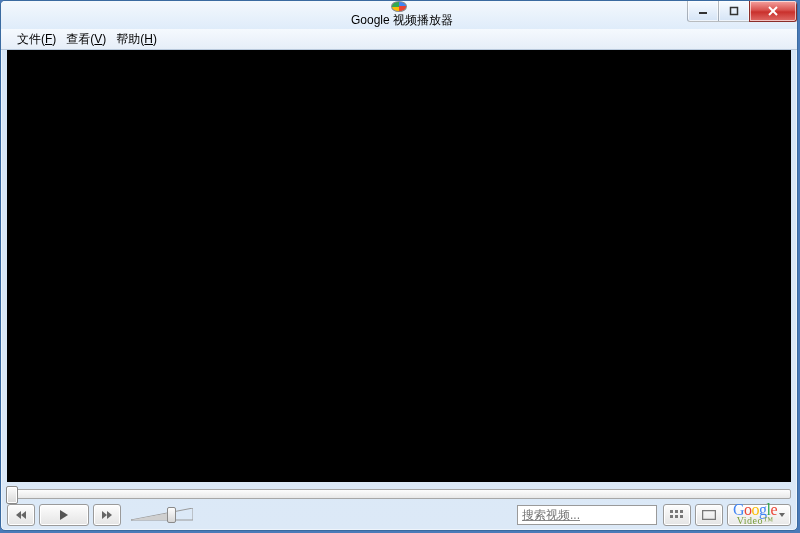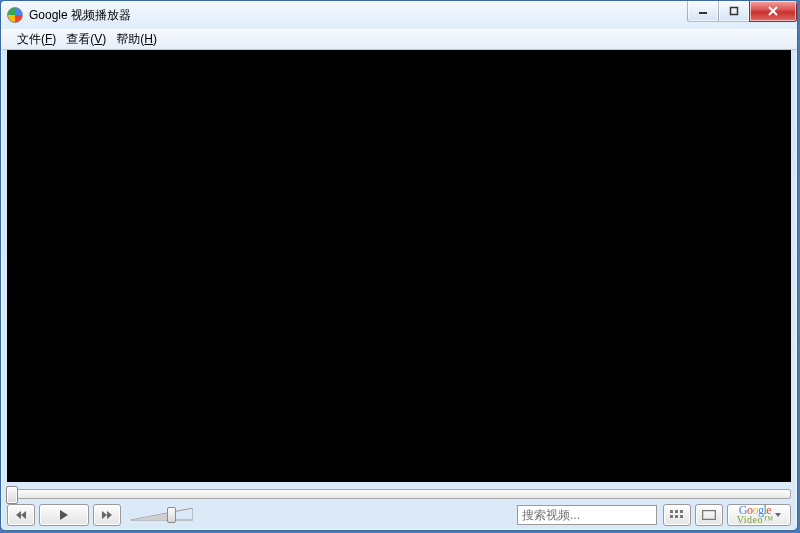--- a/index.html
+++ b/index.html
@@ -25,20 +25,21 @@
   }
 
   
   .titlebar {
     height: 28px;
     display: flex;
     align-items: center;
     padding: 0 0 0 6px;
     background: linear-gradient(#f3f8fd, #dfecfa);
     position: relative;
+    flex-direction: column;
   }
   .app-icon {
     width: 16px; height: 16px;
     margin-right: 6px;
     border-radius: 50%;
     background: conic-gradient(#4285f4 0 90deg, #ea4335 90deg 180deg, #fbbc05 180deg 270deg, #34a853 270deg 360deg);
     border: 1px solid #888;
     box-sizing: border-box;
   }
   .title-text {
@@ -176,20 +177,21 @@
     height: 20px;
     border: 1px solid #9a9a9a;
     background: #fff;
     padding: 3px 4px;
     color: #888;
     font-size: 12px;
     line-height: 20px;
     text-align: left;
     margin-right: 6px;
     box-sizing: border-box;
+    text-decoration: underline;
   }
 
   .icon-btn {
     width: 26px;
     height: 20px;
     border: 1px solid #9a9a9a;
     border-radius: 3px;
     background: linear-gradient(#fdfdfd,#e4e4e4);
     box-shadow: inset 0 0 0 1px #fff;
     display:inline-flex;
@@ -209,21 +211,21 @@
     align-items:center;
     justify-content:center;
     gap:2px;
     font-family: Georgia, serif;
   }
   .google-video-btn .g-text {
     font-size:11px;
     line-height:9px;
     text-align:center;
   }
-  .google-video-btn .g-text .big { font-size:12px; letter-spacing:-0.5px;text-align:center; }
+  .google-video-btn .g-text .big { font-size:16px; letter-spacing:-0.5px;text-align:center; }
   .google-video-btn .g-text .small { font-size:10px; color:#7a9e3a; letter-spacing:0.5px; display:block; }
   .gB { color:#4285f4; } .gR{color:#ea4335;} .gY{color:#fbbc05;} .gG{color:#34a853;}
 </style>
 </head>
 <body>
 
 <div class="window">
 
   <div class="titlebar">
     <div class="app-icon"></div>

